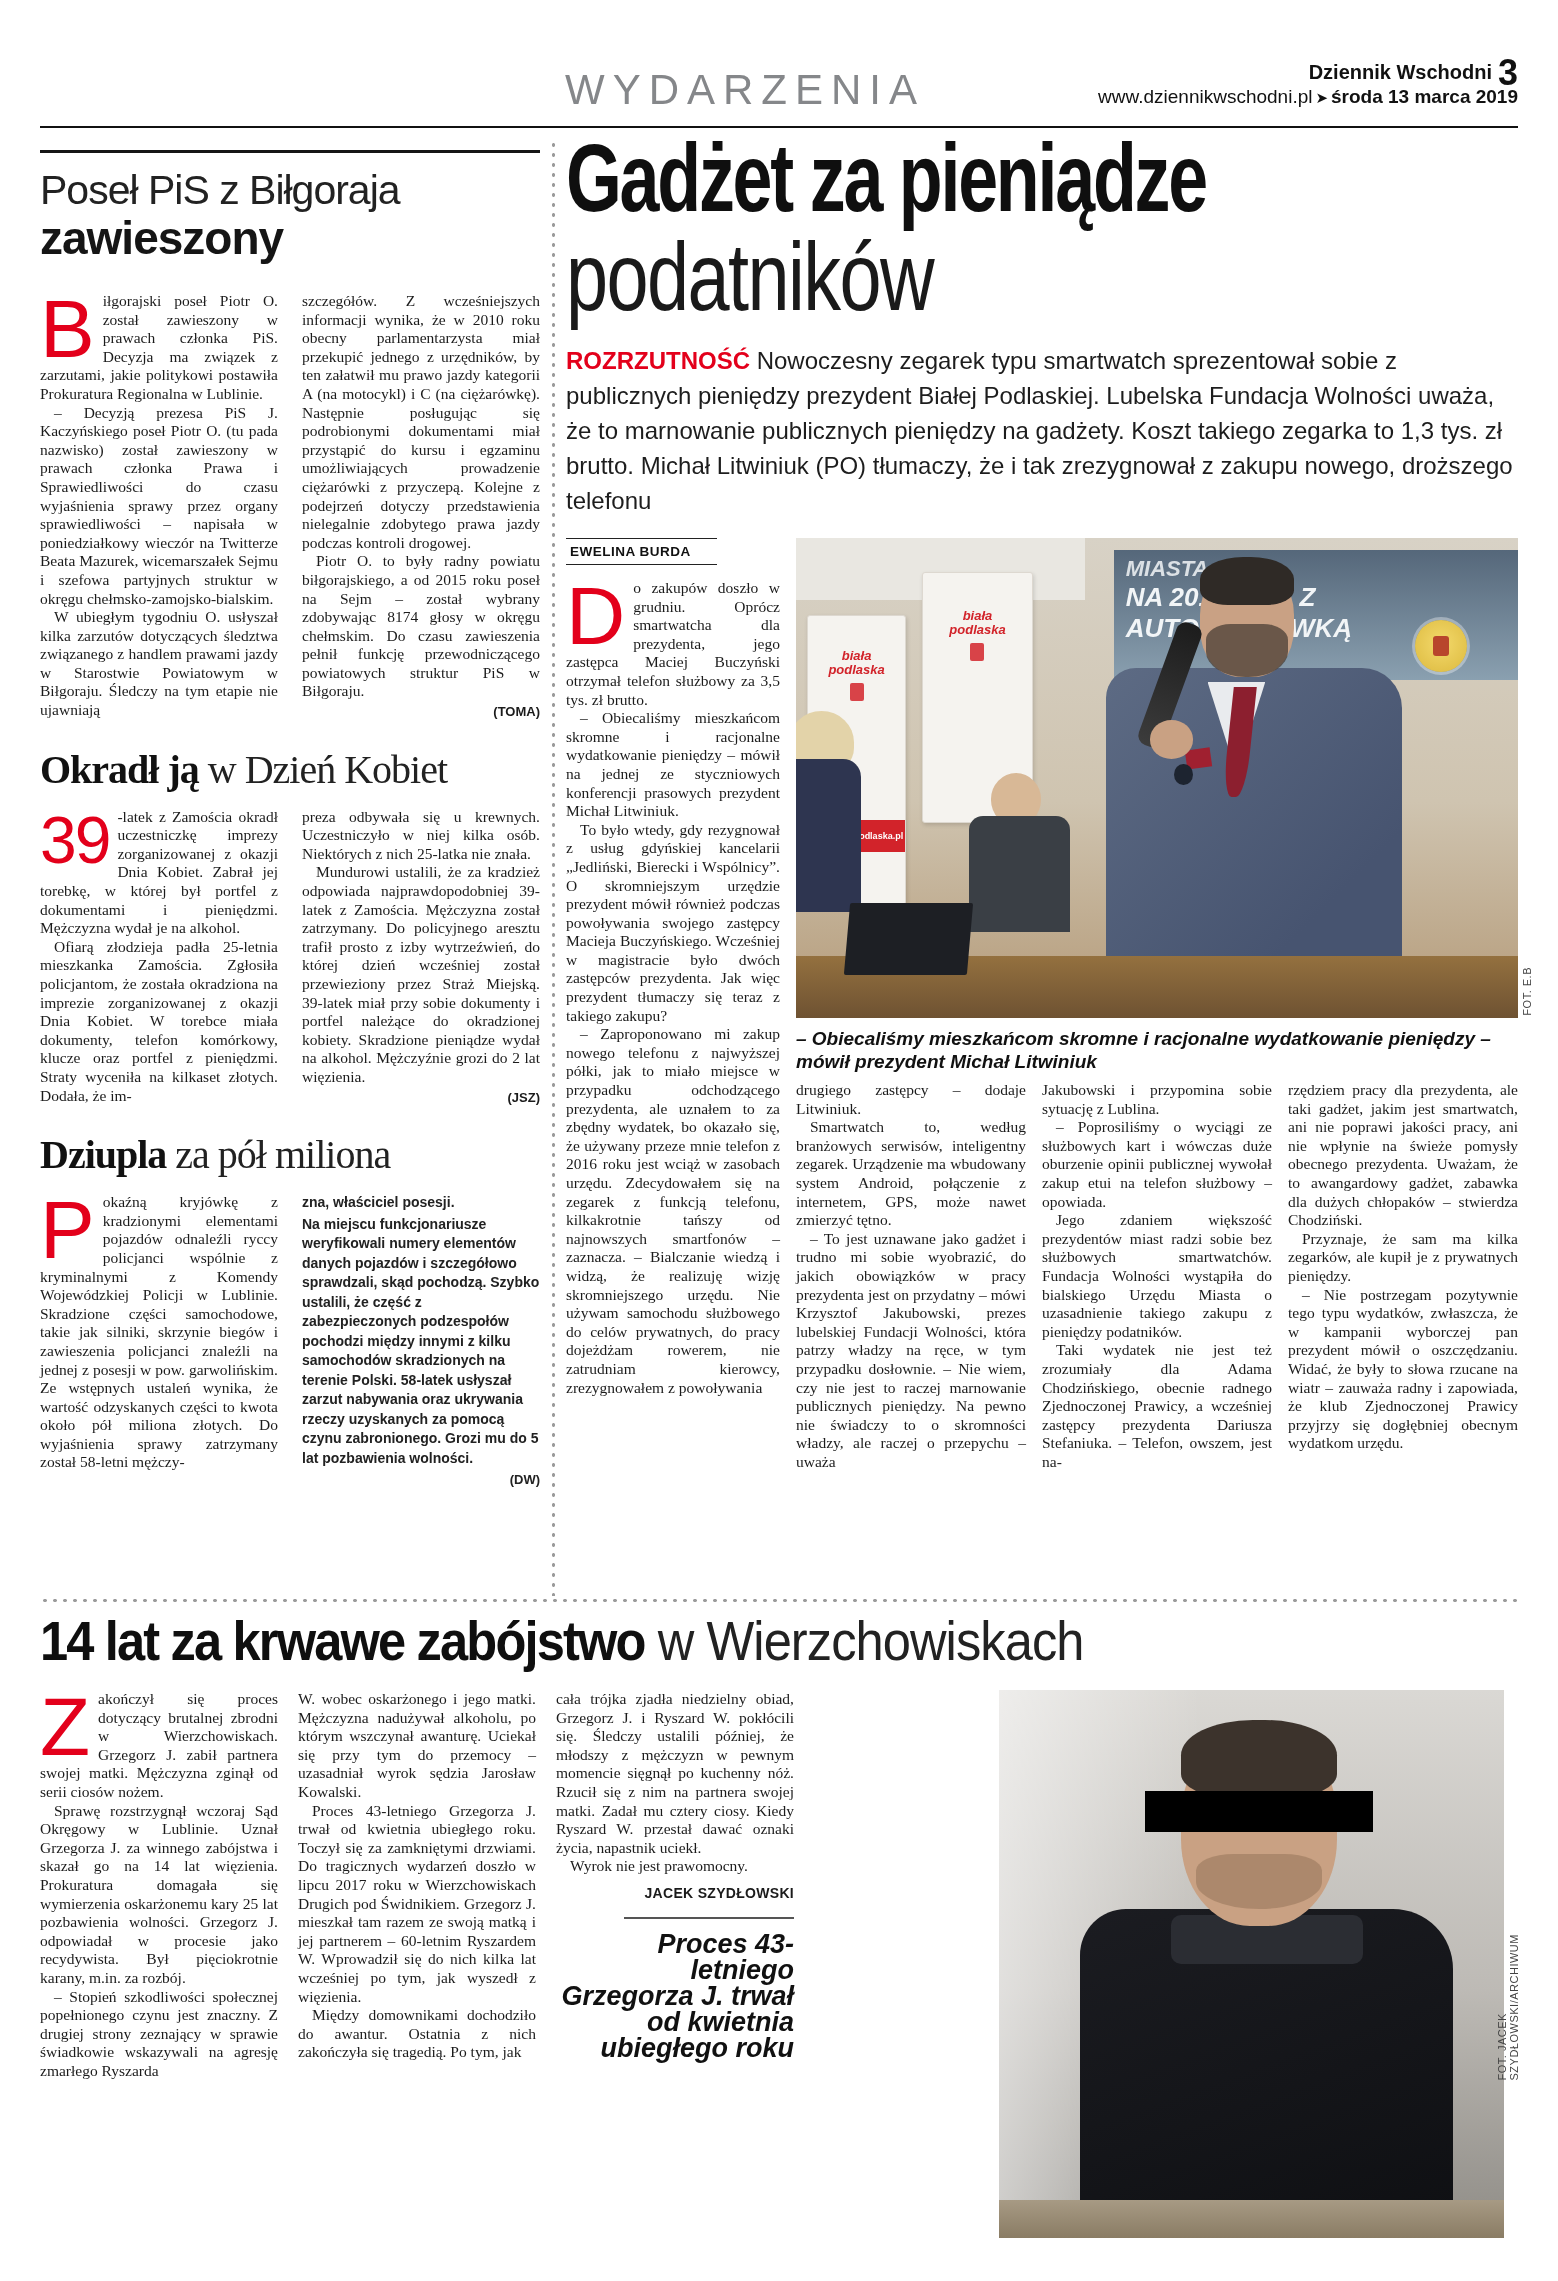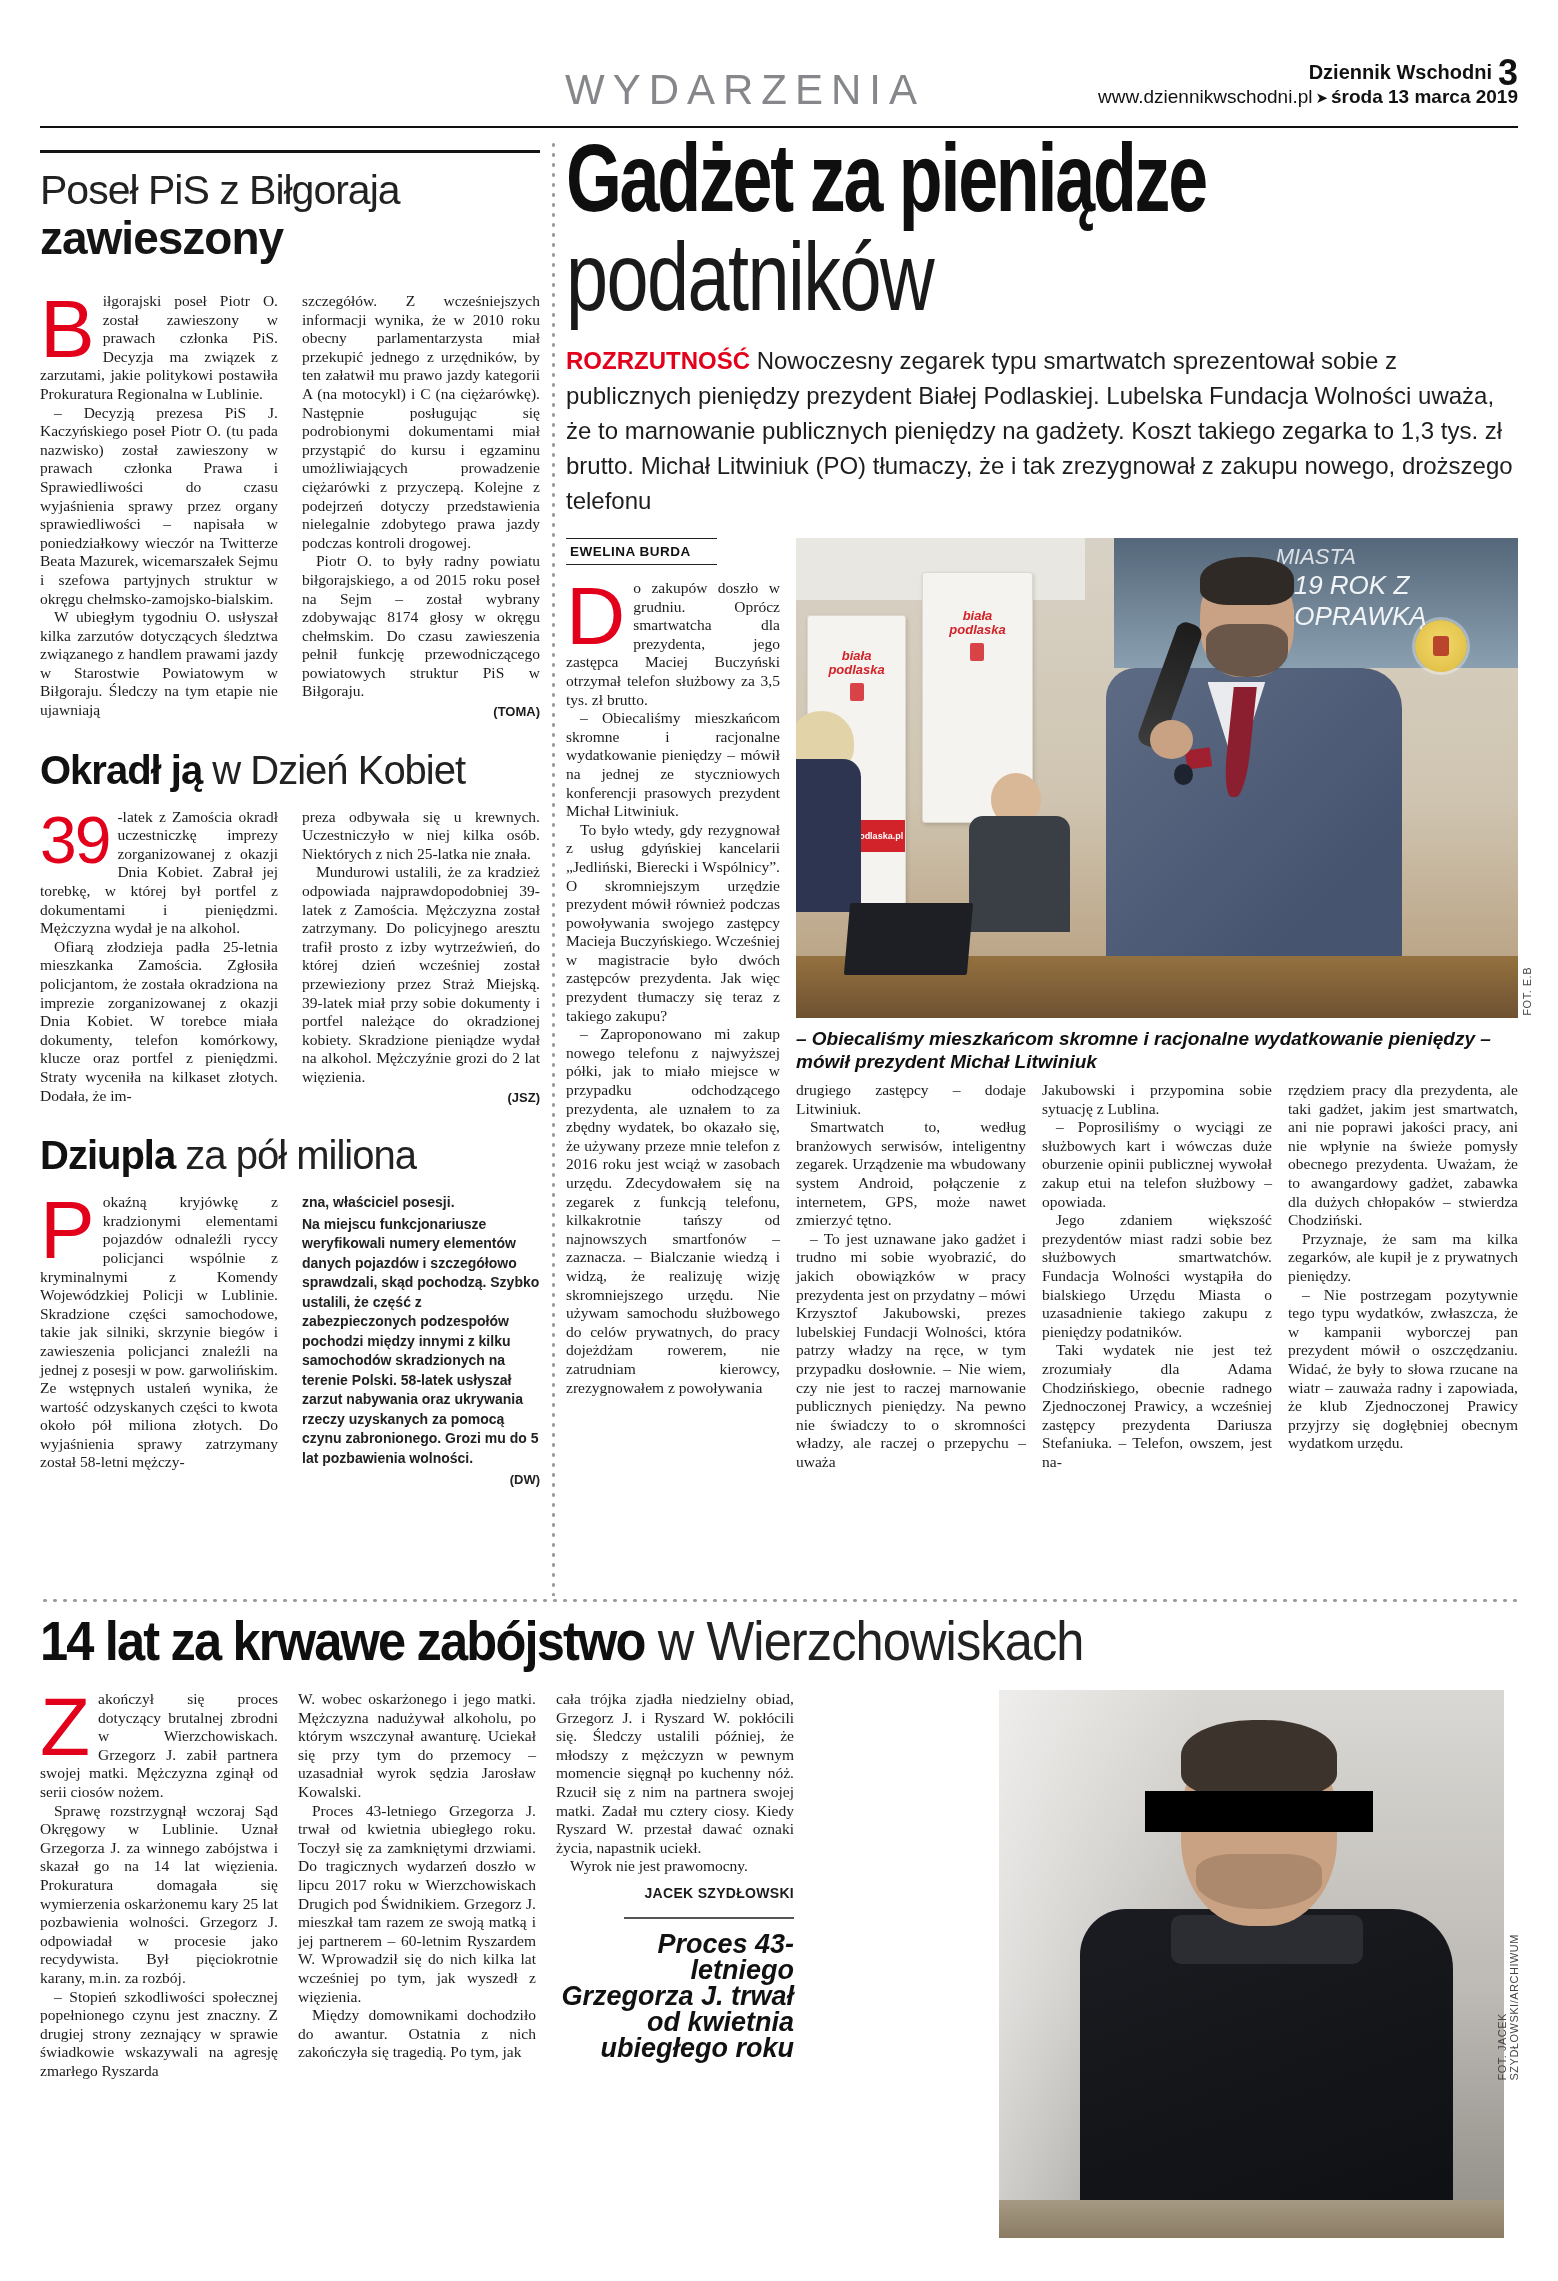--- a/index.html
+++ b/index.html
@@ -22,21 +22,21 @@
   .dropcap{float:left;color:#e3001b;font-family:"Liberation Sans",sans-serif;font-weight:400;font-size:82px;line-height:66px;padding:4px 8px 0 0;}
   .dropcap.two{font-size:66px;line-height:56px;letter-spacing:-2px;}
   .sig{font-family:"Liberation Sans",sans-serif;font-weight:bold;font-size:13px;text-align:right;margin-top:2px;}
   .cols2{display:flex;gap:24px;}
   .cols2 .c{width:238px;}
   
   #left-rail{position:absolute;left:40px;top:150px;width:500px;}
   .a1rule{border-top:3px solid #151515;margin-bottom:14px;}
   .h2a{font-family:"Liberation Sans",sans-serif;font-size:41px;line-height:46px;font-weight:400;letter-spacing:-1px;color:#222;}
   .h2b{font-family:"Liberation Sans",sans-serif;font-size:46px;line-height:50px;font-weight:bold;letter-spacing:-1px;color:#151515;}
-  .h2mix{font-family:Liberation Sans, sans-serif;font-size:40px;line-height:44px;letter-spacing:-1px;color:#222;margin:26px 0 16px 0;}
+  .h2mix{font-family:Liberation Serif, serif;font-size:40px;line-height:44px;letter-spacing:-1px;color:#222;margin:26px 0 16px 0;}
   .h2mix b{font-weight:bold;color:#111;}
   .headgap{margin-bottom:29px;}
   
   .vdots{position:absolute;left:551px;top:140px;height:1456px;width:5px;
      background-image:radial-gradient(circle,#9b9b9b 1.7px,transparent 1.9px);background-size:5px 10px;background-repeat:repeat-y;}
   .hdots{position:absolute;left:40px;top:1598px;width:1478px;height:5px;
      background-image:radial-gradient(circle,#9b9b9b 1.7px,transparent 1.9px);background-size:10px 5px;background-repeat:repeat-x;}
   
   #main-article{position:absolute;left:566px;top:130px;width:952px;}
   .h1a{font-family:"Liberation Sans",sans-serif;font-weight:bold;font-size:97px;line-height:95px;letter-spacing:-3px;color:#0f0f0f;transform:scaleX(.74);transform-origin:left;white-space:nowrap;display:block;}
@@ -49,21 +49,21 @@
   #main-right{flex:1;min-width:0;}
   .photo-wrap{position:relative;}
   .vcredit{position:absolute;right:-15px;bottom:2px;writing-mode:vertical-rl;transform:rotate(180deg);font-family:"Liberation Sans",sans-serif;font-size:11px;color:#444;letter-spacing:.5px;}
   .caption{font-family:"Liberation Sans",sans-serif;font-weight:bold;font-style:italic;font-size:19px;line-height:23px;color:#111;margin-top:9px;text-align:left;}
   #under-row{display:flex;gap:16px;margin-top:8px;}
   #under-row .uc{flex:1;min-width:0;}
   
   #photo1{height:480px;position:relative;overflow:hidden;background:linear-gradient(180deg,#d8d2c6 0%,#cfc4b0 55%,#b49a78 100%);}
   .ph{position:absolute;}
   #ceiling{left:0;top:0;width:40%;height:13%;background:#e9e7e1;}
-  #screen{right:0;top:0;width:56%;height:27%;background:linear-gradient(180deg,#55677a,#8aa0b0);color:#f2f5f7;font-family:"Liberation Sans",sans-serif;font-weight:normal;font-style:italic;padding:6px 12px;box-sizing:border-box;text-align:center;}
+  #screen{right:0;top:12px;width:56%;height:27%;background:linear-gradient(180deg,#55677a,#8aa0b0);color:#f2f5f7;font-family:"Liberation Sans",sans-serif;font-weight:bold;font-style:italic;padding:6px 12px;box-sizing:border-box;text-align:left;}
   #screen .s1{font-size:22px;opacity:.85;}
   #screen .s2{font-size:26px;}
   #screen .s3{font-size:26px;}
   #emblem{right:7%;top:17%;width:52px;height:52px;border-radius:50%;background:radial-gradient(circle at 50% 45%,#f3d96b,#dcb93e);box-shadow:0 0 0 3px rgba(255,255,255,.35);}
   #emblem:after{content:"";position:absolute;left:18px;top:16px;width:16px;height:20px;background:#b8452c;border-radius:3px;}
   .banner{background:#f5f3ef;border:1px solid #ddd8d0;border-radius:3px;box-shadow:1px 2px 4px rgba(0,0,0,.15);}
   #banner1{left:1.5%;top:16%;width:13.5%;height:60%;}
   #banner2{left:17.5%;top:7%;width:15%;height:52%;}
   .banner .btxt{font-family:"Liberation Sans",sans-serif;font-weight:bold;font-style:italic;color:#d2232a;font-size:13px;line-height:14px;text-align:center;margin-top:34%;}
   .banner .bcrest{width:14px;height:18px;background:#d2232a;border-radius:2px;margin:6px auto 0 auto;opacity:.85;}

